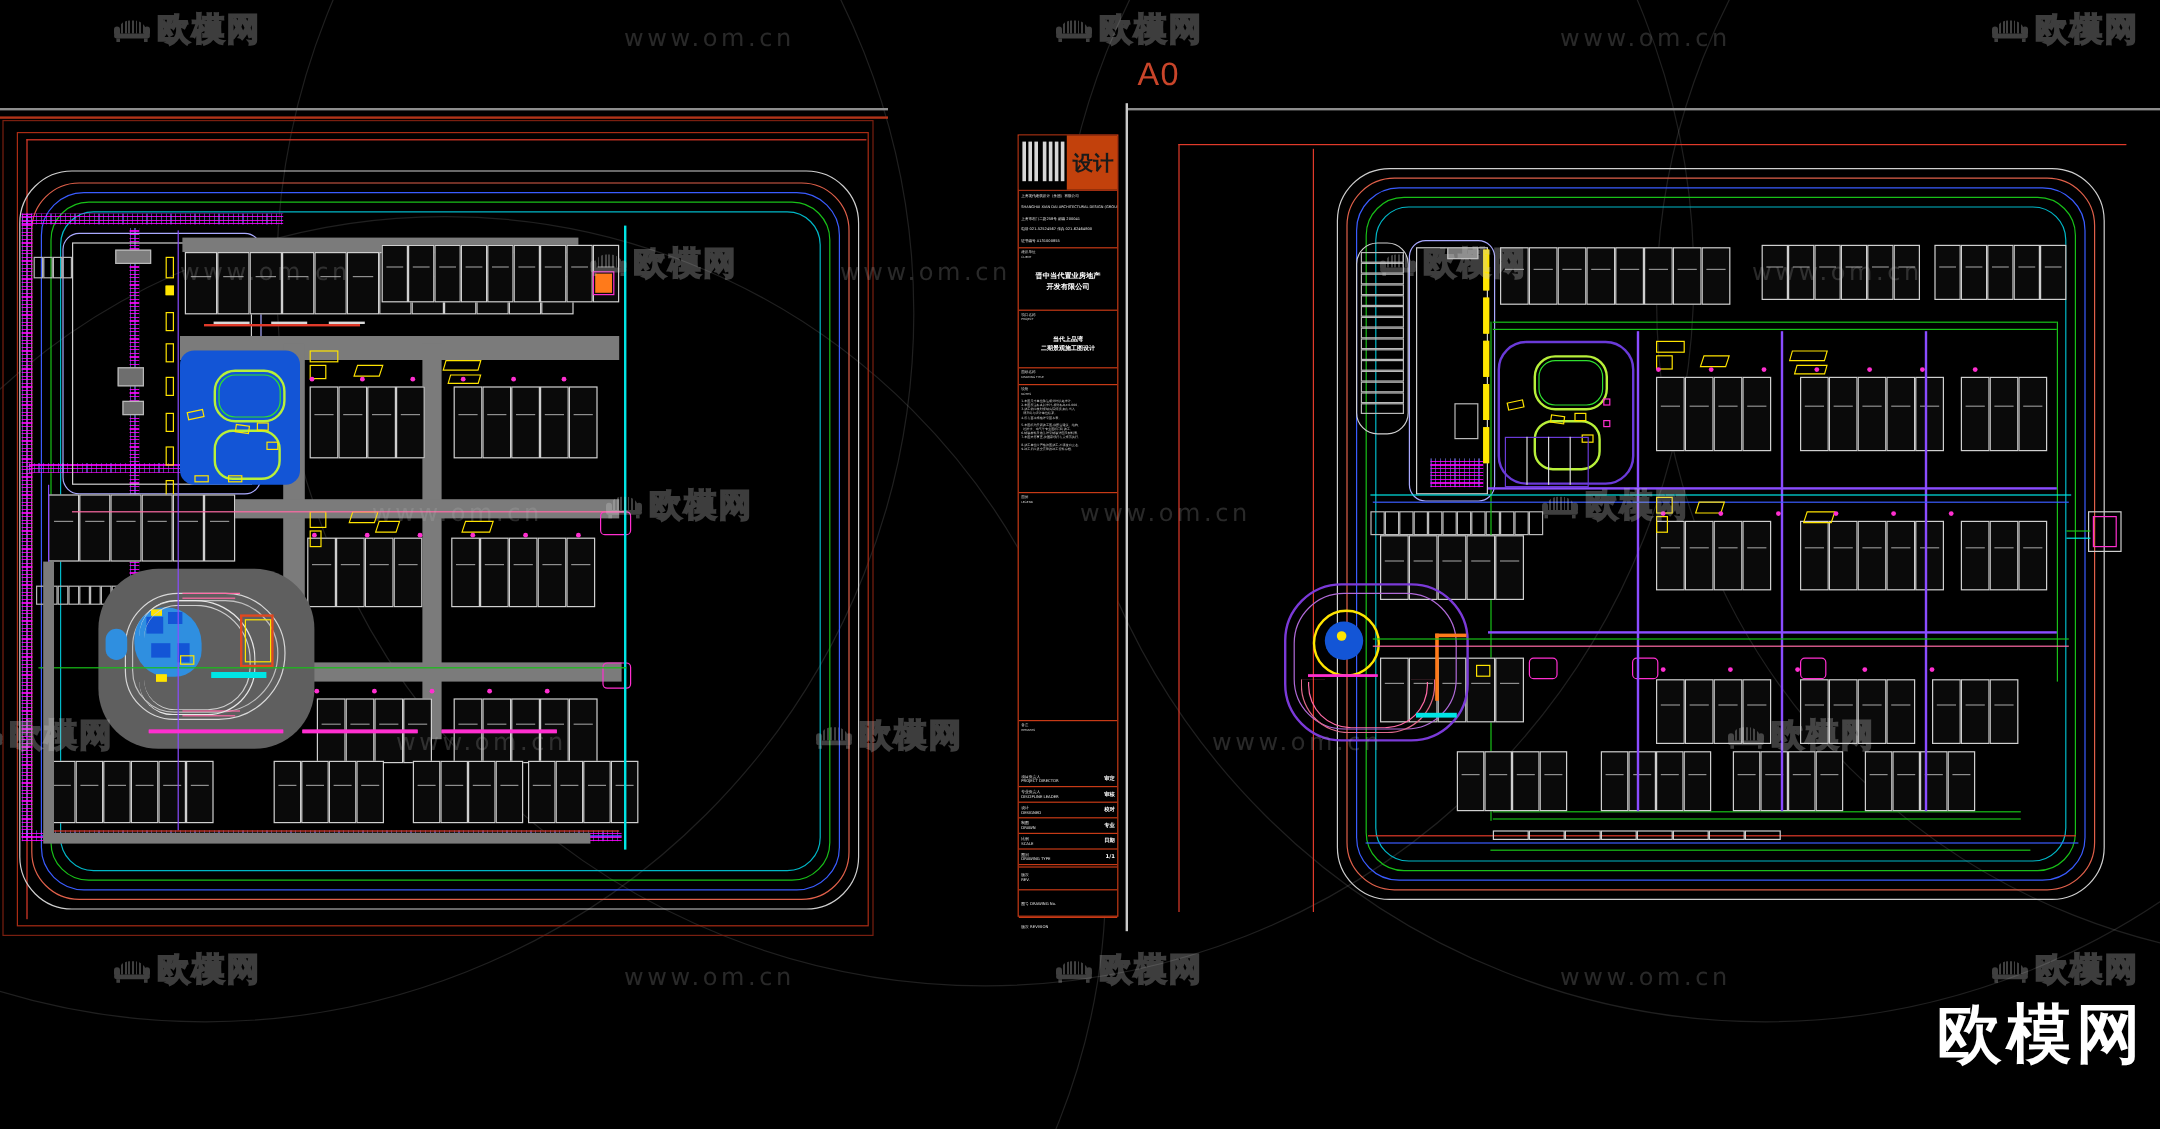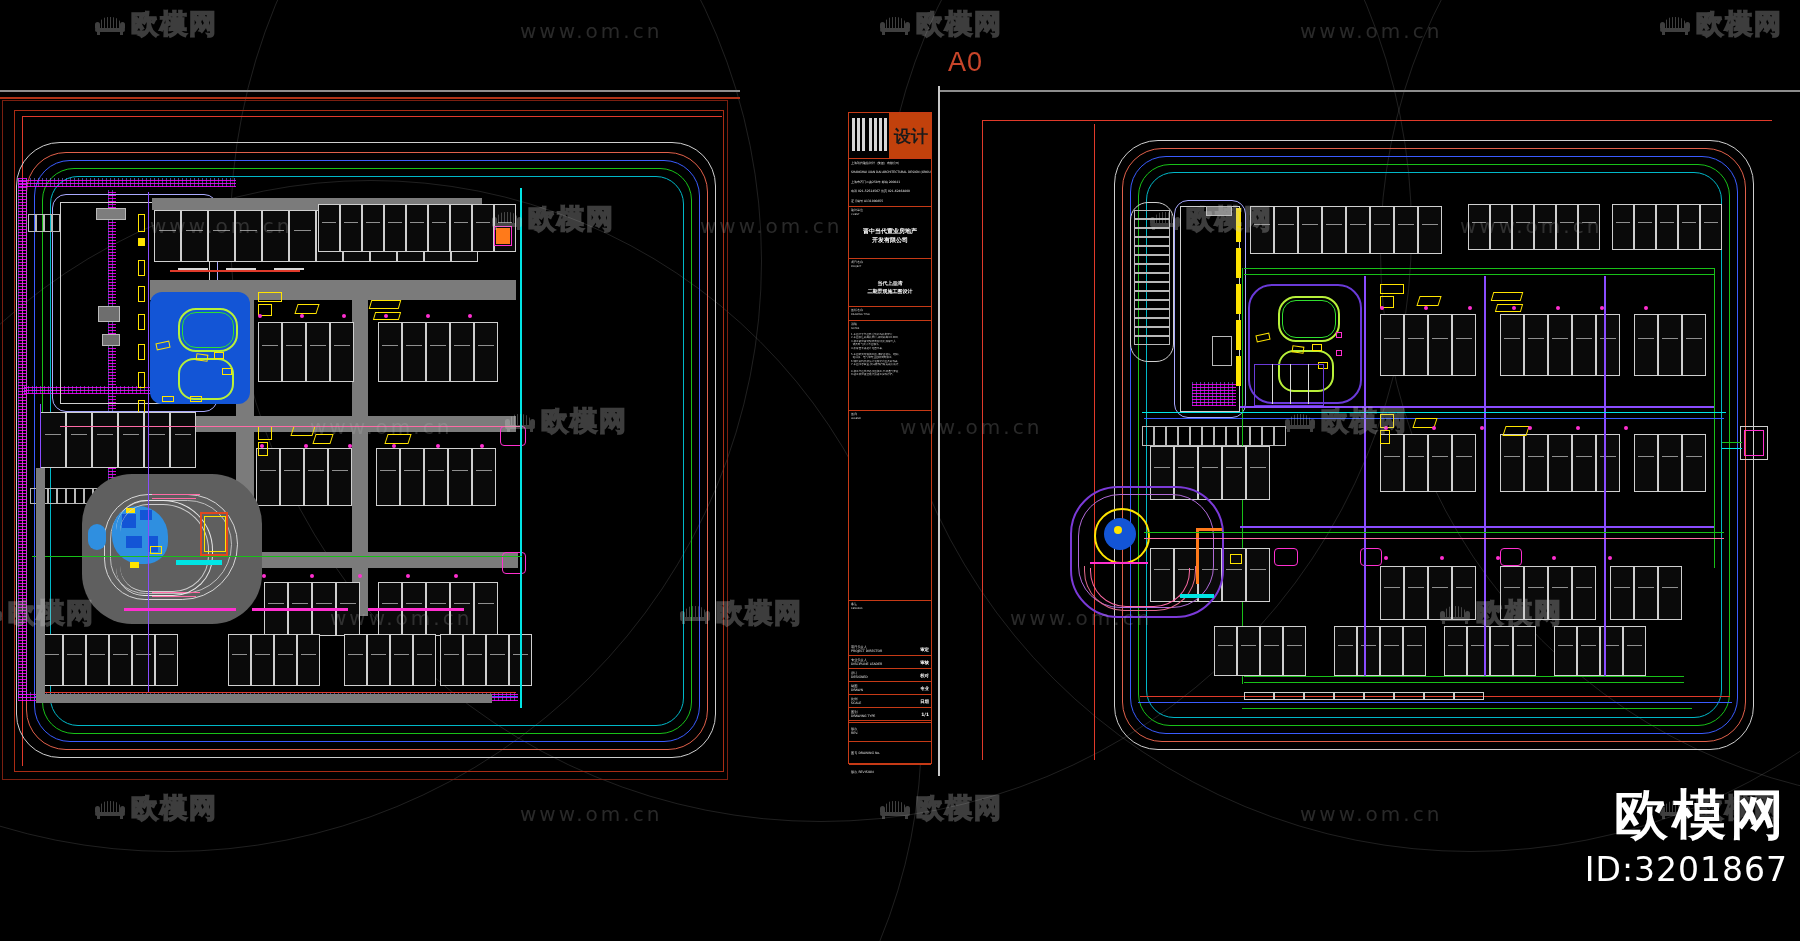--- a/index.html
+++ b/index.html
@@ -915,16 +915,15 @@
           <span class="base"></span>
           <span class="legL"></span>
           <span class="legR"></span>
         </span>
       <span class="wm-cn">欧模网</span>
     </div>
   </div>
 
   <div id="brand">
     <div class="big">欧模网</div>
-    <div class="idl">ID:3201867</div>
   </div>
 
 </div>
 
 </body></html>

